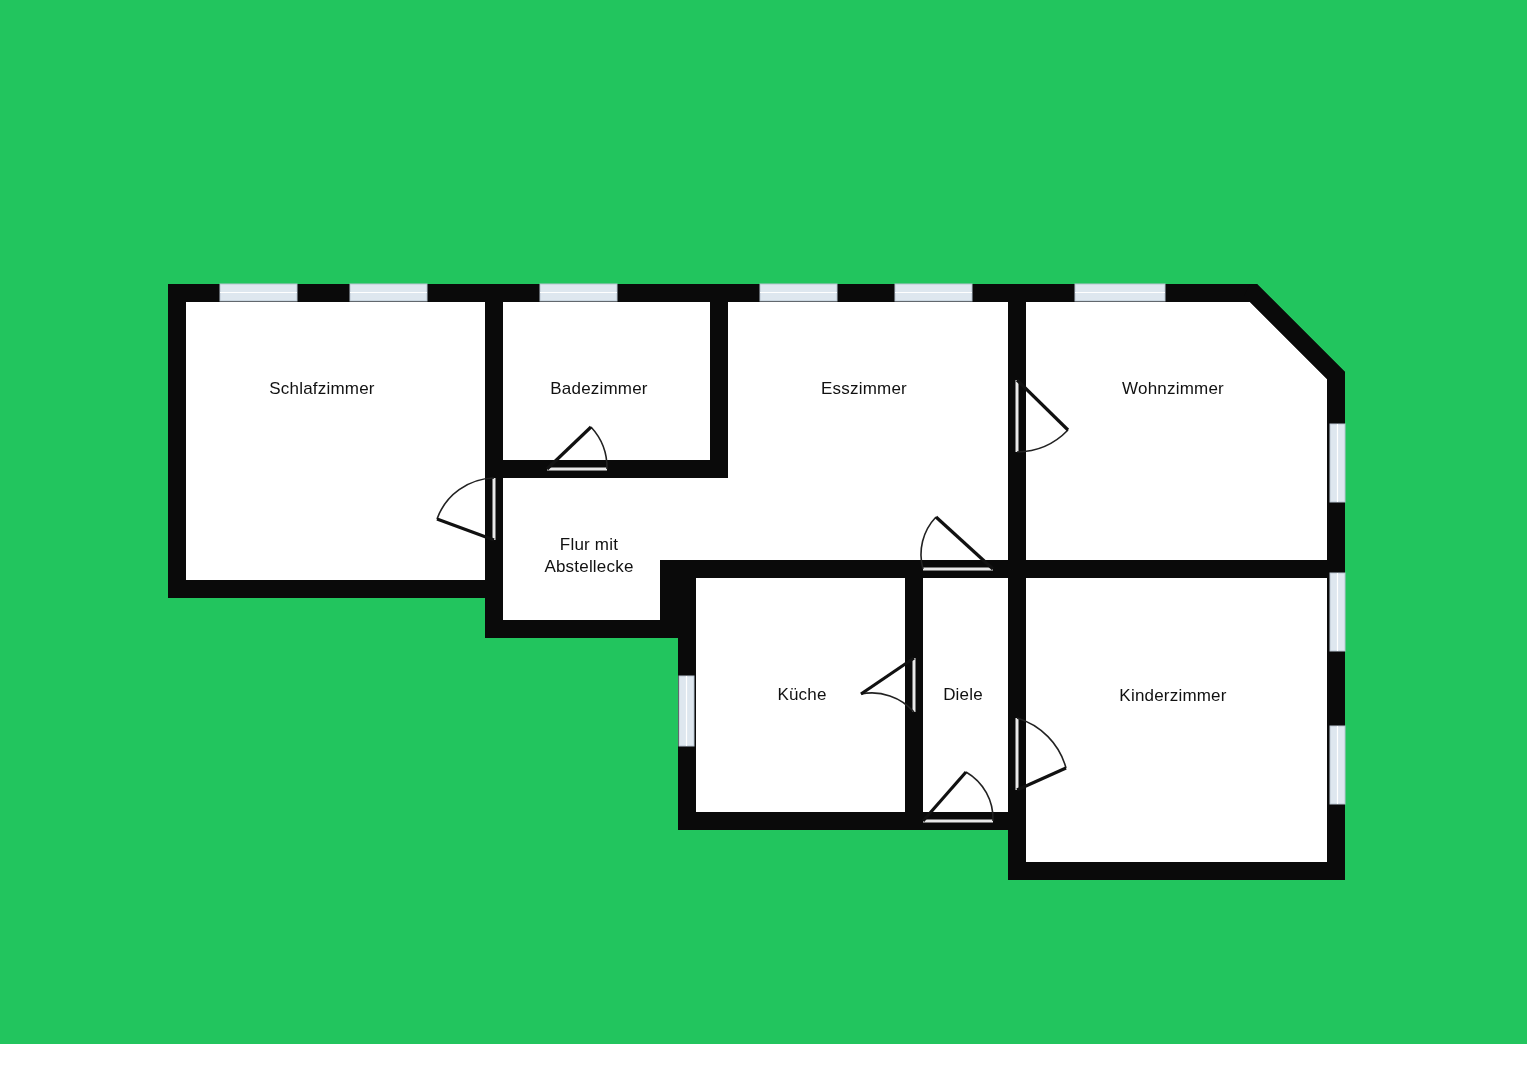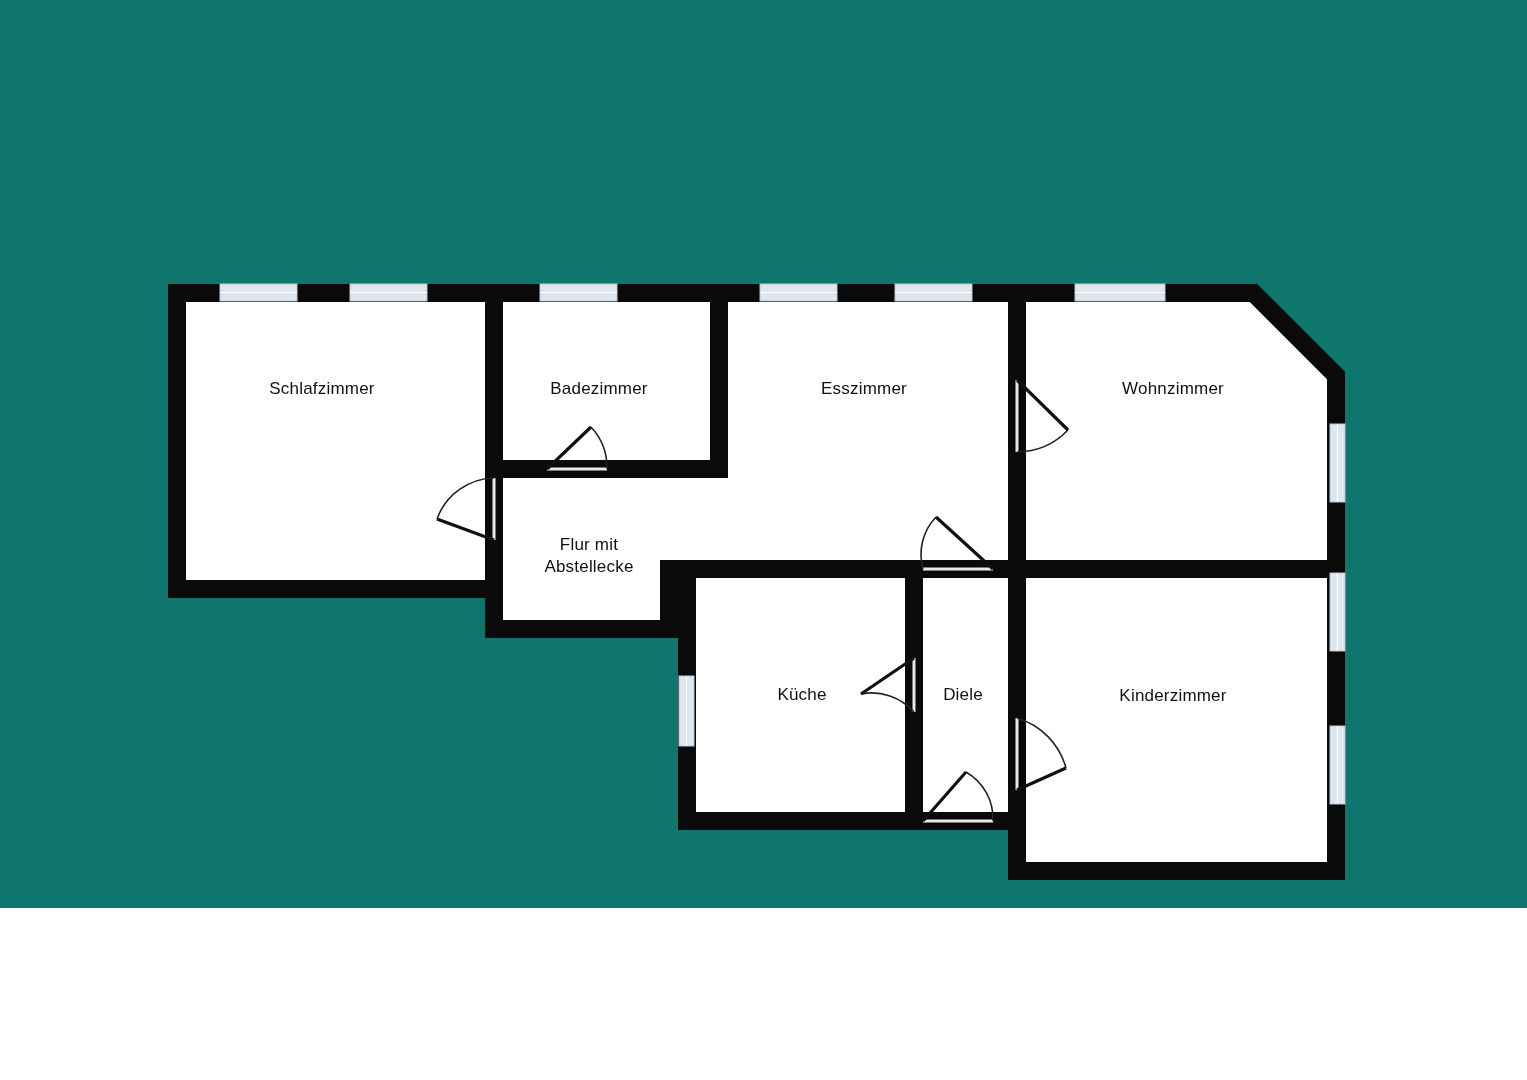--- a/index.html
+++ b/index.html
@@ -9,22 +9,22 @@
   }
   body {
     width: 1527px;
     height: 1080px;
     font-family: "Liberation Sans", sans-serif;
     overflow: hidden;
   }
   #floorplan-stage {
     position: relative;
     width: 1527px;
-    height: 908px;
-    background: #0f766e;
+    height: 1044px;
+    background: #22c55e;
   }
   svg#plan {
     position: absolute;
     left: 0;
     top: 0;
     width: 1527px;
     height: 1080px;
     display: block;
   }
   .room-label {

